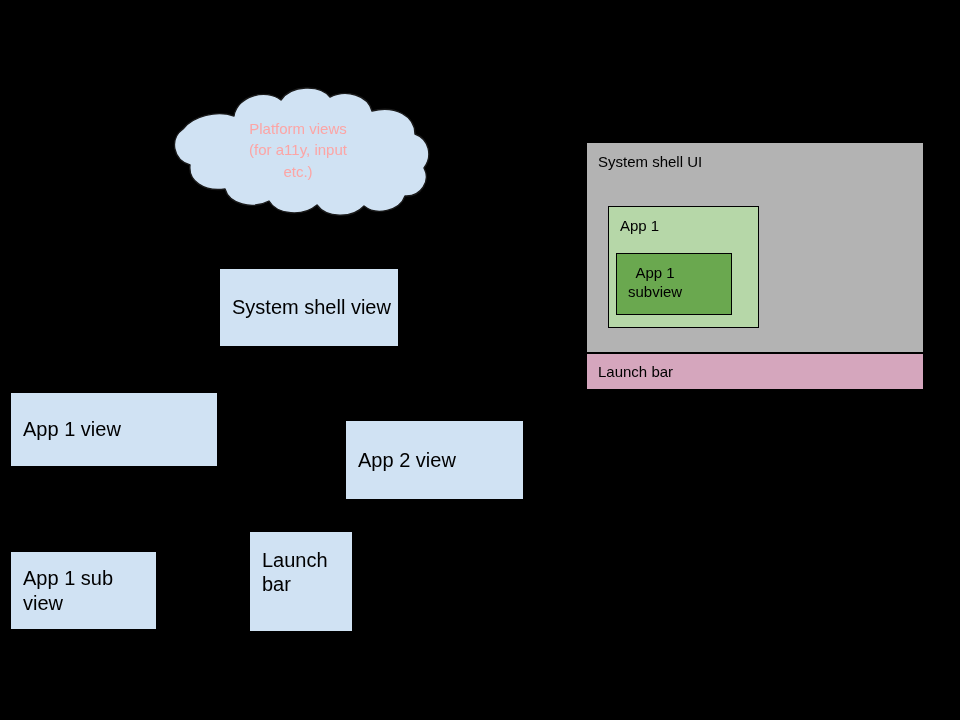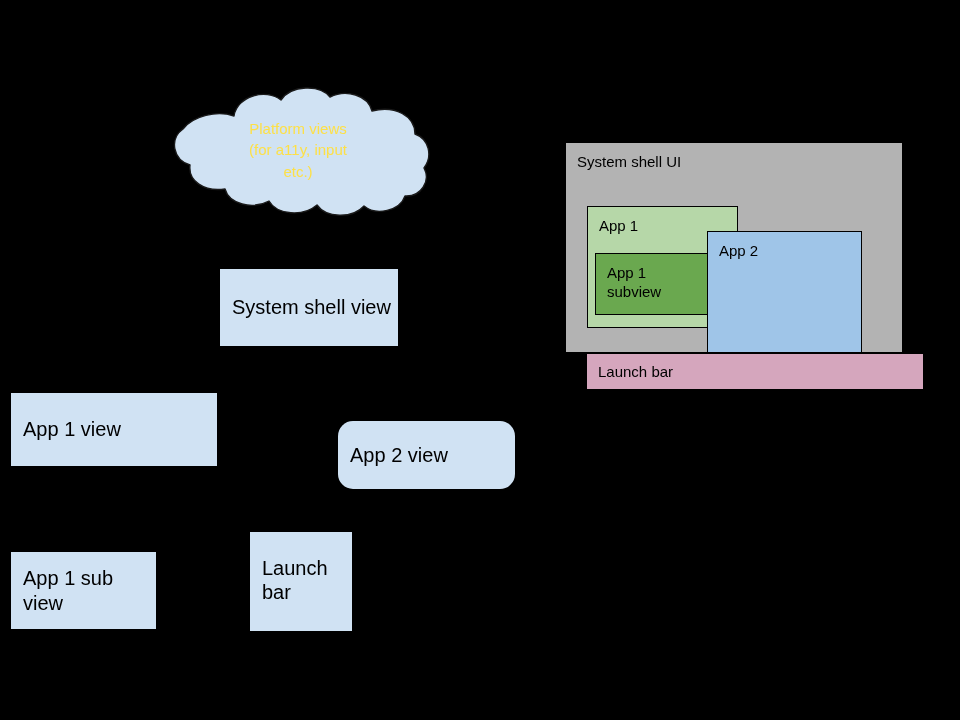--- a/index.html
+++ b/index.html
@@ -30,39 +30,39 @@
   
   .view-box {
     background: #d0e2f3;
     border: none;
     display: flex;
     align-items: center;
     padding-left: 12px;
   }
   .view-box.top-align {
     align-items: flex-start;
-    padding-top: 24px;
+    padding-top: 16px;
   }
 
   
   .cloud-wrap {
     position: absolute;
   }
   .cloud-wrap svg {
     display: block;
   }
   .cloud-label {
     position: absolute;
     left: 0;
     right: 0;
     top: 32px;
     text-align: center;
     font-size: 15px;
     line-height: 1.42;
-    color: #fde047;
+    color: #fca5a5;
     white-space: pre-line;
     pointer-events: none;
   }
 
   
   .shell {
     position: absolute;
     box-sizing: border-box;
     background: #b3b3b3;
     border: 1px solid #000000;
@@ -122,50 +122,47 @@
   </div>
 
   <div class="node view-box" style="left:220px; top:269px; width:178px; height:77px;">
     <span>System shell view</span>
   </div>
 
   <div class="node view-box" style="left:11px; top:393px; width:206px; height:73px;">
     <span>App 1 view</span>
   </div>
 
-  <div class="node view-box" style="left:338px; top:421px; width:177px; height:68px;border-radius:15px;">
+  <div class="node view-box" style="left:346px; top:421px; width:177px; height:78px;">
     <span>App 2 view</span>
   </div>
 
   <div class="node view-box" style="left:11px; top:552px; width:145px; height:77px;">
     <span>App 1 sub view</span>
   </div>
 
   <div class="node view-box top-align" style="left:250px; top:532px; width:102px; height:99px;">
     <span>Launch
 bar</span>
   </div>
 
-  <div class="shell" style="left:565px; top:142px; width:338px; height:211px;">
+  <div class="shell" style="left:586px; top:142px; width:338px; height:211px;text-align:center;">
     <div class="shell-label">System shell UI</div>
 
     <div class="stack">
 
       <div class="win win-app1" style="left:21px; top:63px; width:151px; height:122px;">
         <div class="win-label">App 1</div>
       </div>
 
       <div class="win win-subview" style="left:29px; top:110px; width:116px; height:62px;">
         <div class="win-label">App 1
 subview</div>
       </div>
 
-      <div class="win win-app2" style="left:141px; top:88px; width:155px; height:122px;">
-        <div class="win-label">App 2</div>
-      </div>
 
     </div>
   </div>
 
   <div class="launch-strip" style="left:586px; top:353px; width:338px; height:37px;">
     <span>Launch bar</span>
   </div>
 
 </div>
 

